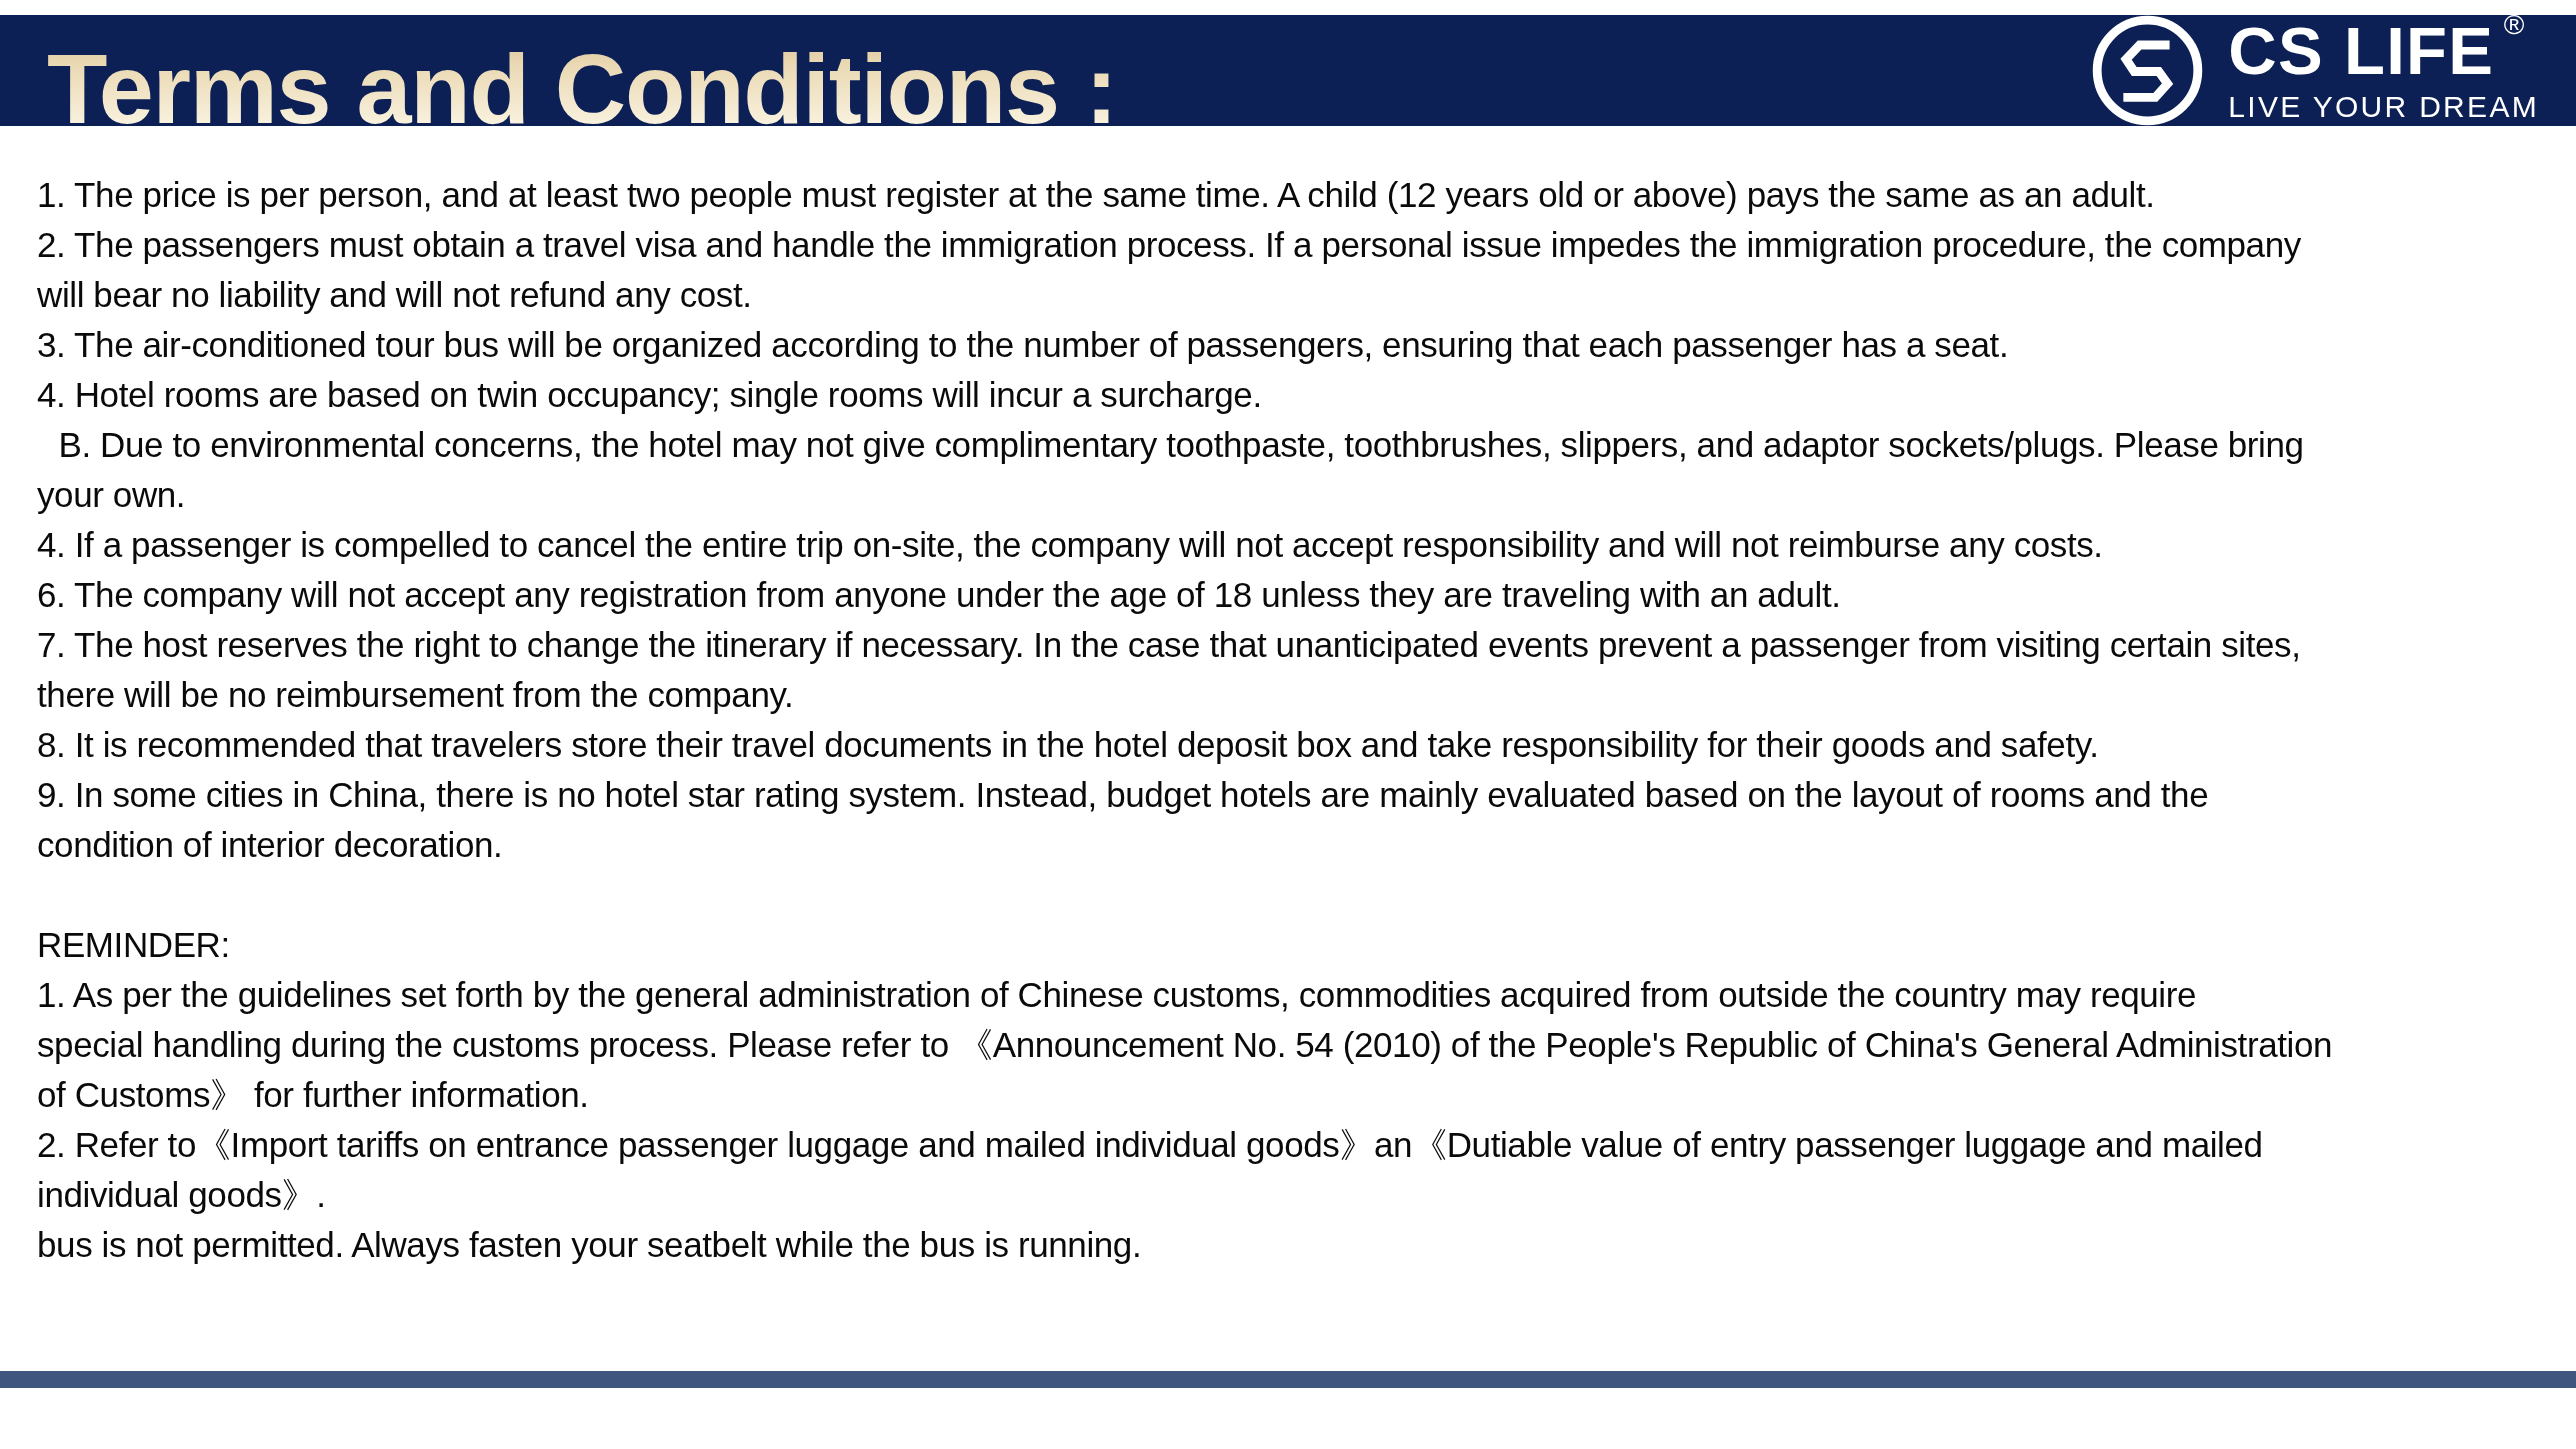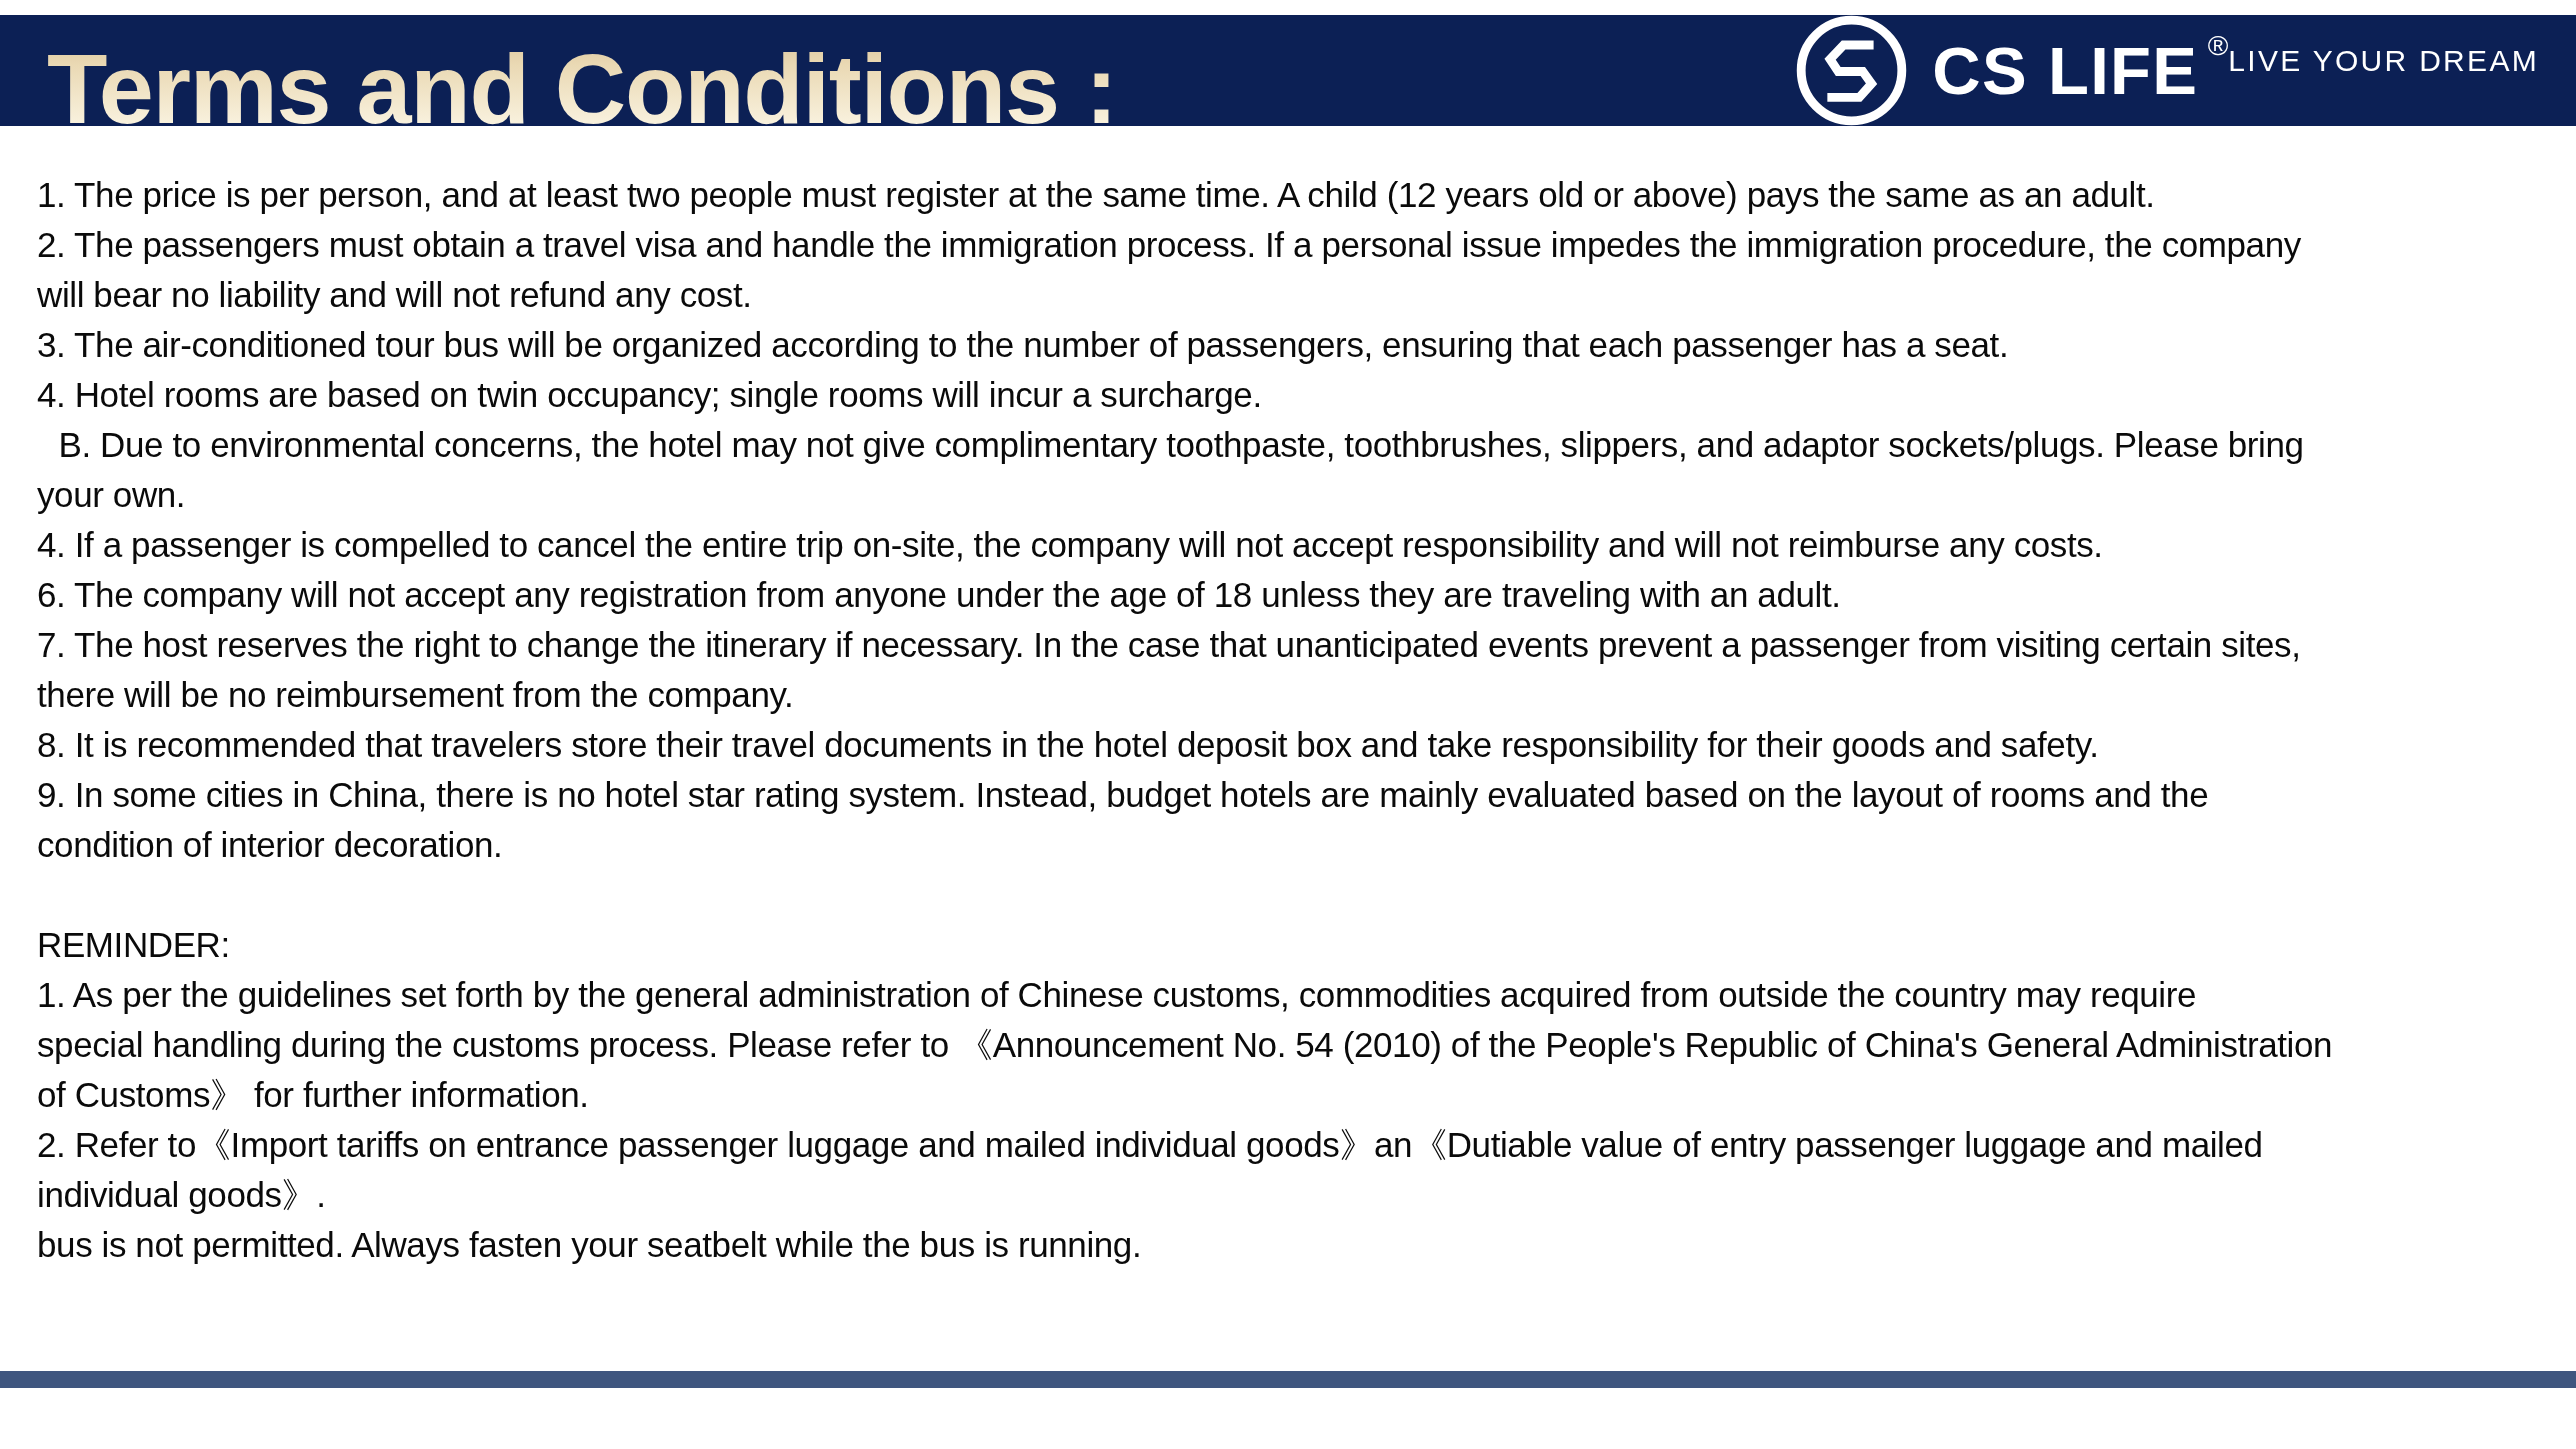--- a/index.html
+++ b/index.html
@@ -46,21 +46,21 @@
     margin-right: 37px;
   }
   .logo-icon {
     width: 119px;
     height: 119px;
     margin-right: 21.5px;
     flex: 0 0 auto;
   }
   .logo-textcol {
     display: flex;
-    flex-direction: row;
+    flex-direction: column;
     justify-content: center;
   }
   .brand-row {
     display: flex;
     align-items: flex-start;
     color: #ffffff;
   }
   .brand {
     font-size: 67px;
     font-weight: 700;

